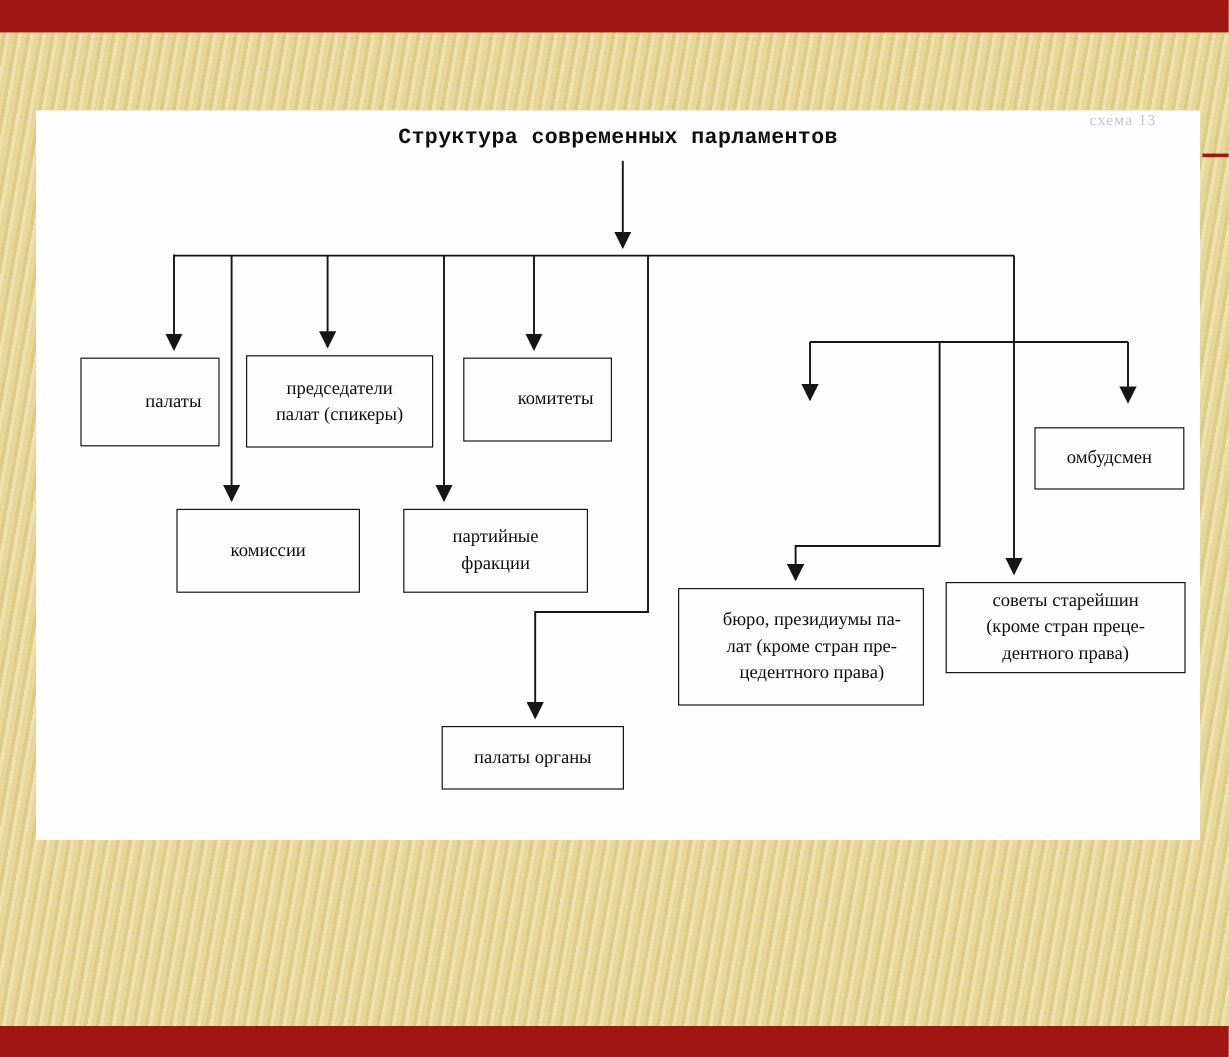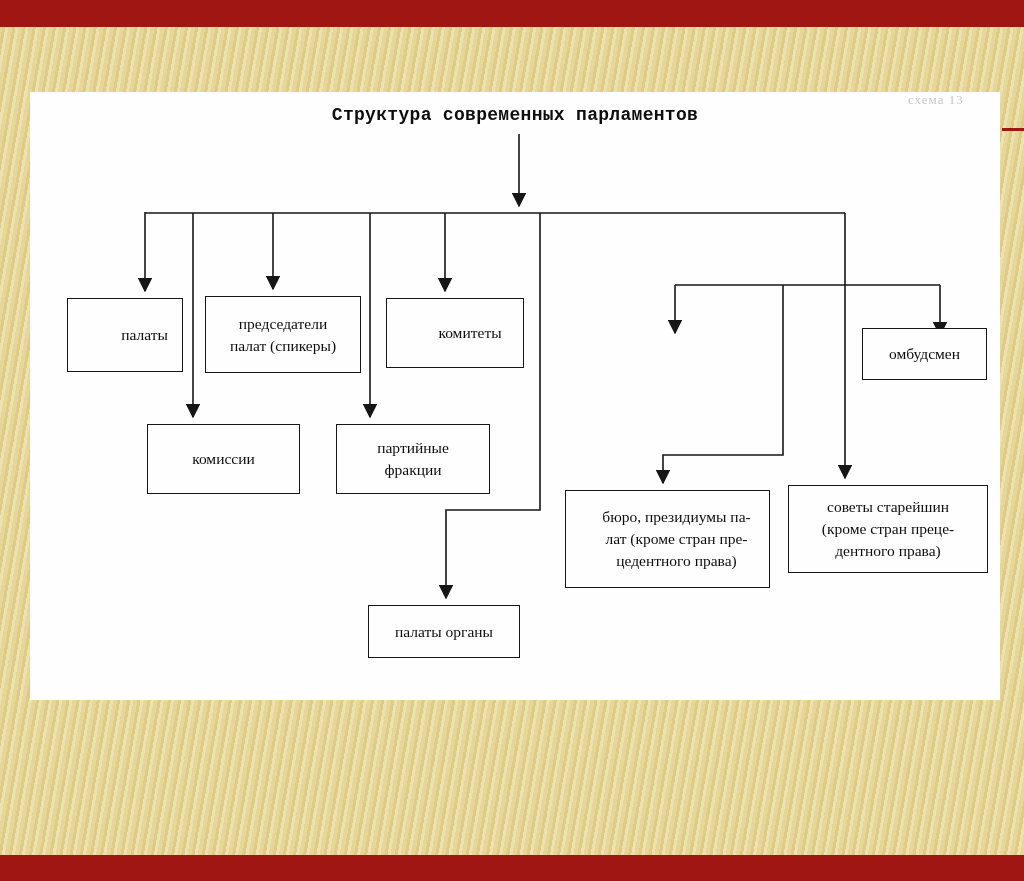--- a/index.html
+++ b/index.html
@@ -132,33 +132,33 @@
     <line x1="940" y1="285" x2="940" y2="335" marker-end="url(#arrow)"></line>
 
     <polyline points="783,285 783,455 663,455 663,483" marker-end="url(#arrow)"></polyline>
   </svg>
 
   <div class="node" style="left:67px;  top:298px; width:116px; height:74px;padding-left:45px;">палаты</div>
 
   <div class="node" style="left:205px; top:296px; width:156px; height:77px;">председатели
 палат (спикеры)</div>
 
-  <div class="node" style="left:386px; top:298px; width:138px; height:70px;padding-left:36px;">комитеты</div>
+  <div class="node" style="left:386px; top:298px; width:124px; height:70px;padding-left:36px;">комитеты</div>
 
   <div class="node" style="left:147px; top:424px; width:153px; height:70px;">комиссии</div>
 
   <div class="node" style="left:336px; top:424px; width:154px; height:70px;">партийные
 фракции</div>
 
   <div class="node" style="left:368px; top:605px; width:152px; height:53px;">палаты органы</div>
 
 
-  <div class="node" style="left:862px; top:328px; width:125px; height:52px;">омбудсмен</div>
+  <div class="node" style="left:862px; top:356px; width:125px; height:52px;">омбудсмен</div>
 
   <div class="node" style="left:565px; top:490px; width:205px; height:98px;padding-left:24px;">бюро, президиумы па-
 лат (кроме стран пре-
 цедентного права)</div>
 
-  <div class="node" style="left:788px; top:485px; width:200px; height:88px;text-align:center;">советы старейшин
+  <div class="node" style="left:788px; top:485px; width:200px; height:76px;text-align:center;">советы старейшин
 (кроме стран преце-
 дентного права)</div>
 
 </div>
 
 </body></html>

